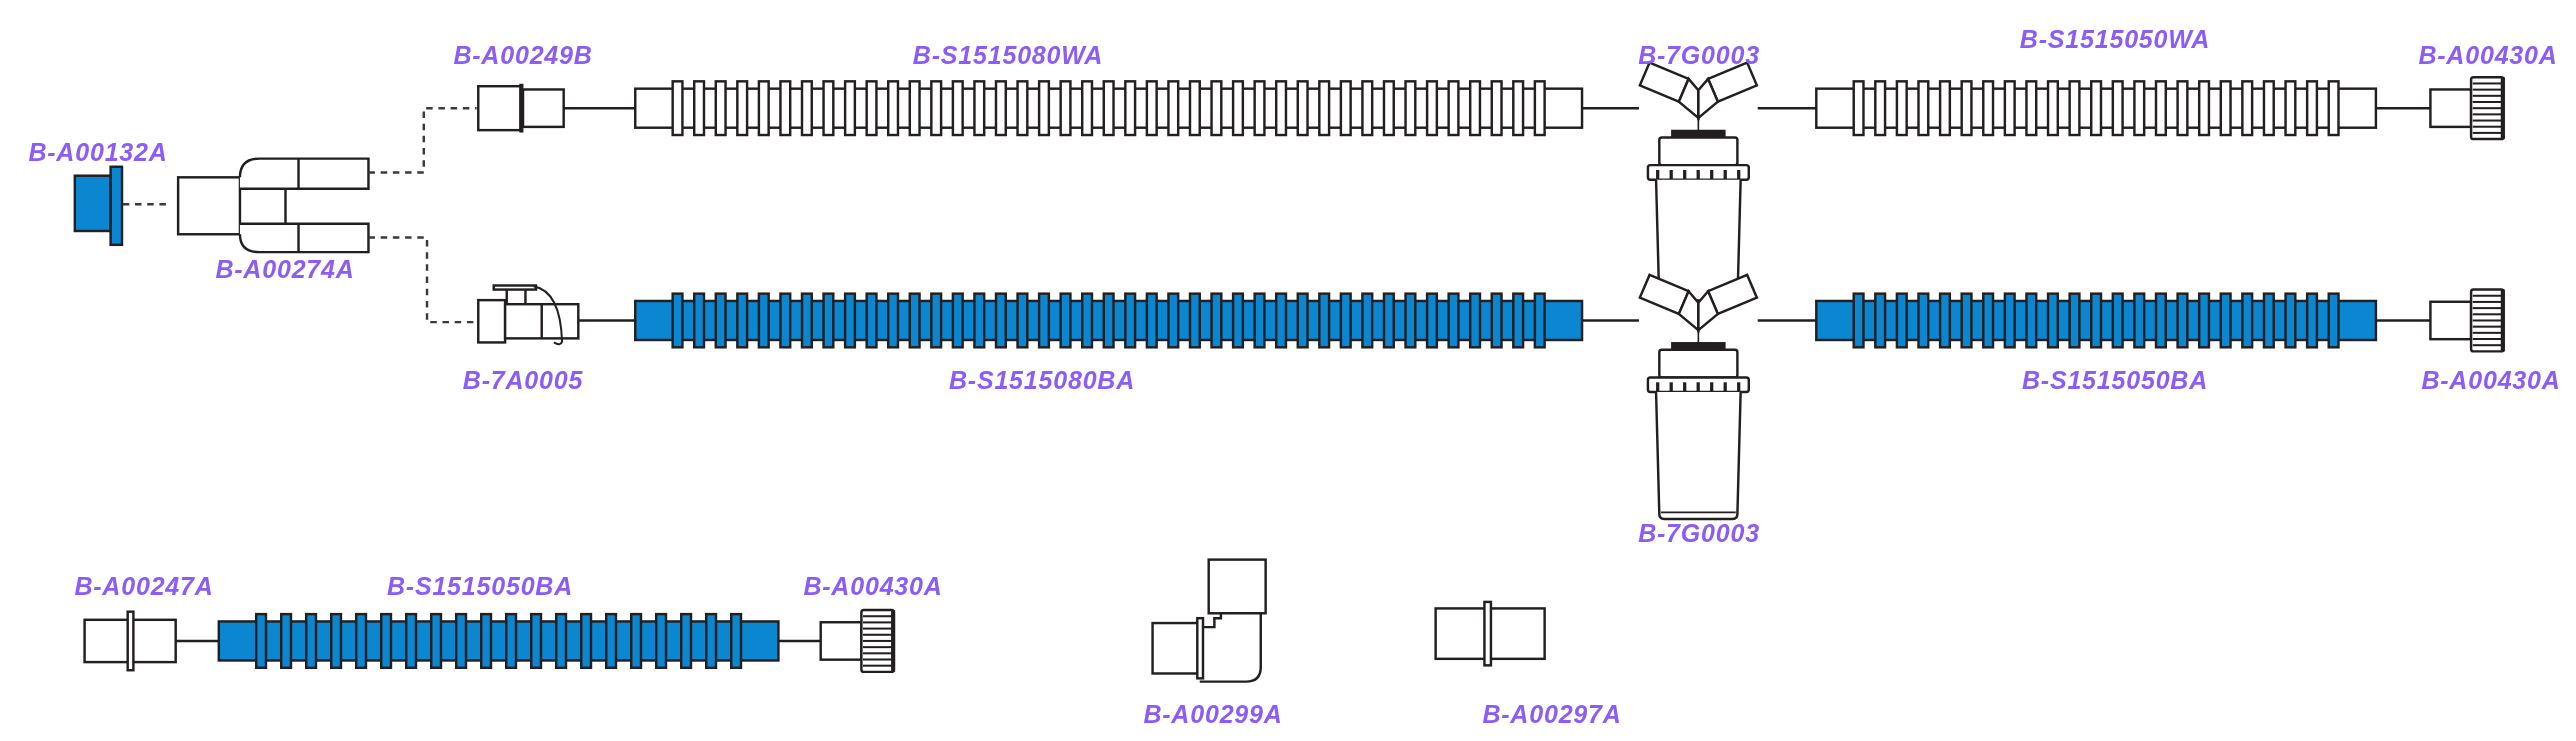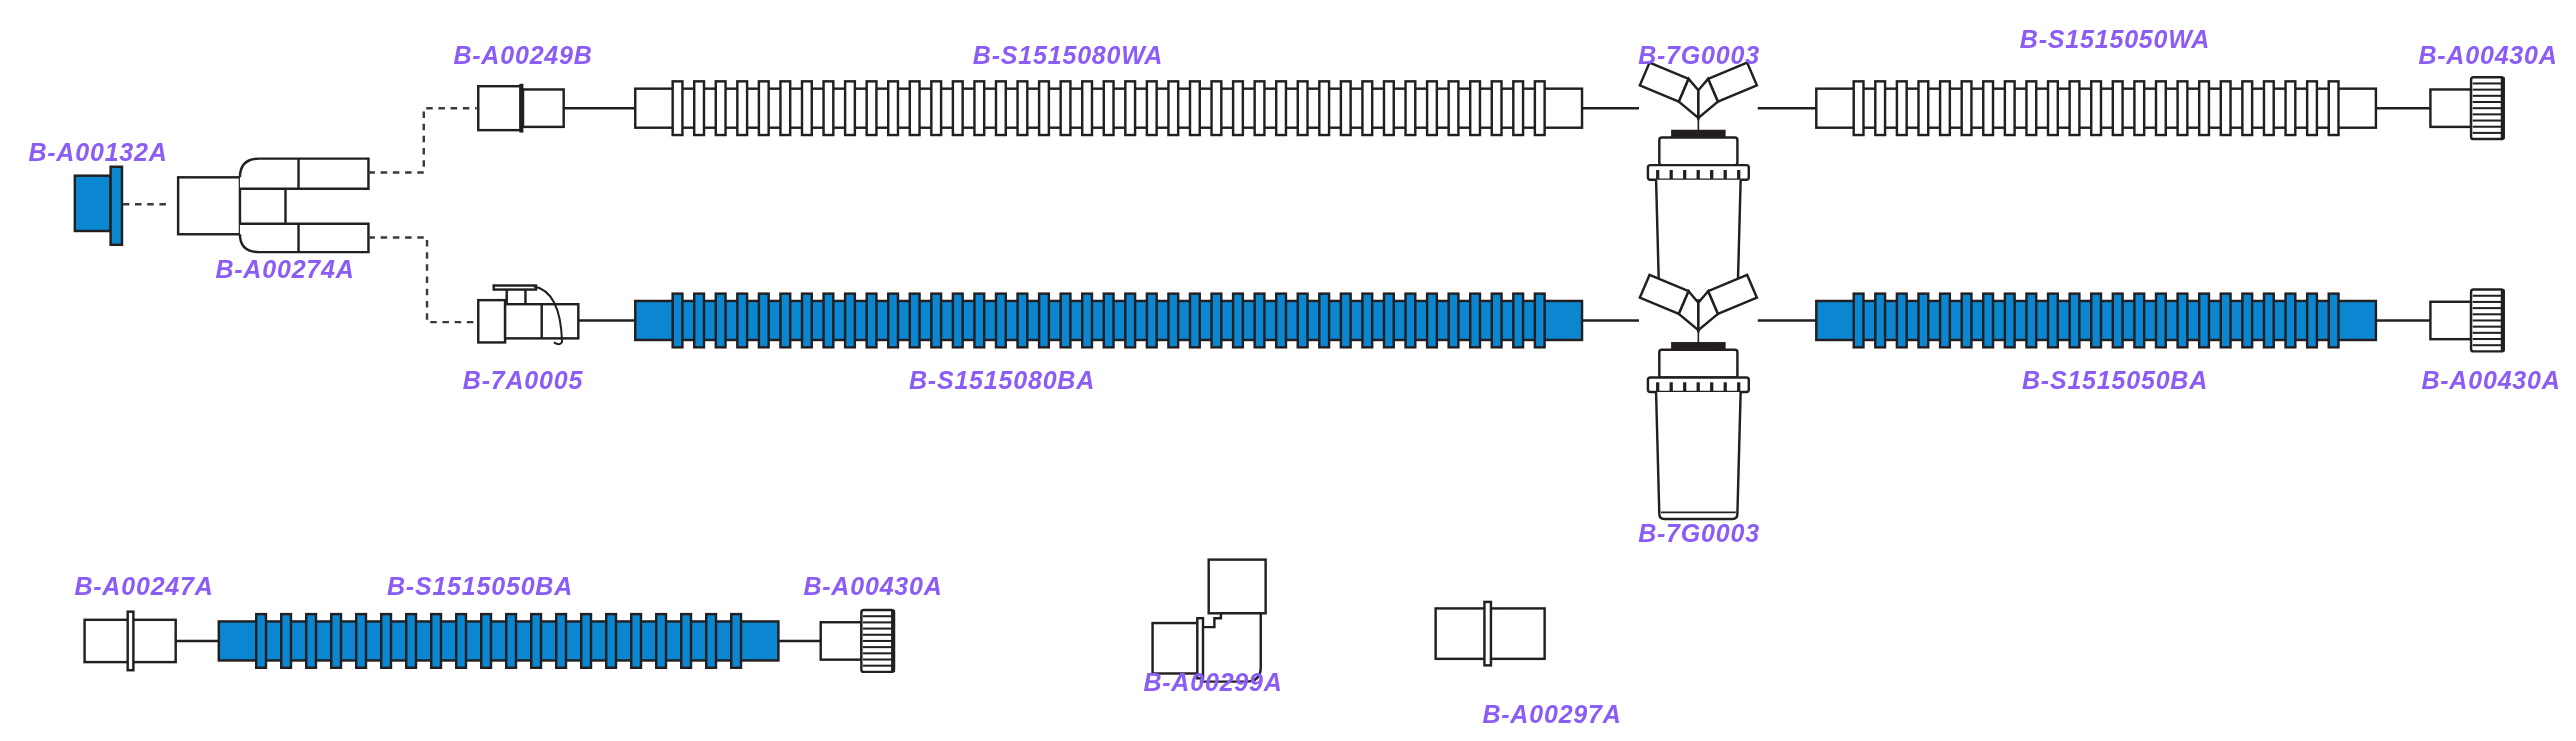--- a/index.html
+++ b/index.html
@@ -311,27 +311,27 @@
         <rect x="1764" y="748" width="64" height="62" fill="#fff" stroke="#231f20" stroke-width="3"></rect>
         <rect x="1828" y="748" width="70" height="62" fill="#fff" stroke="#231f20" stroke-width="3"></rect>
         <rect x="1824" y="740" width="8" height="78" fill="#fff" stroke="#231f20" stroke-width="3"></rect>
       </g>
     </svg>
 
   <div class="lbl" style="left:98px;top:140px">B-A00132A</div>
   <div class="lbl" style="left:285px;top:257px">B-A00274A</div>
   <div class="lbl" style="left:523px;top:43px">B-A00249B</div>
   <div class="lbl" style="left:523px;top:368px">B-7A0005</div>
-  <div class="lbl" style="left:1068px;top:43px">B-S1515080WA</div>
-  <div class="lbl" style="left:1002px;top:368px">B-S1515080BA</div>
+  <div class="lbl" style="left:1008px;top:43px">B-S1515080WA</div>
+  <div class="lbl" style="left:1042px;top:368px">B-S1515080BA</div>
   <div class="lbl" style="left:1699px;top:43px">B-7G0003</div>
   <div class="lbl" style="left:1699px;top:521px">B-7G0003</div>
   <div class="lbl" style="left:2115px;top:27px">B-S1515050WA</div>
   <div class="lbl" style="left:2115px;top:368px">B-S1515050BA</div>
   <div class="lbl" style="left:2488px;top:43px">B-A00430A</div>
   <div class="lbl" style="left:2491px;top:368px">B-A00430A</div>
   <div class="lbl" style="left:144px;top:574px">B-A00247A</div>
   <div class="lbl" style="left:480px;top:574px">B-S1515050BA</div>
   <div class="lbl" style="left:873px;top:574px">B-A00430A</div>
-  <div class="lbl" style="left:1213px;top:670px">B-A00299A</div>
+  <div class="lbl" style="left:1213px;top:702px">B-A00299A</div>
   <div class="lbl" style="left:1552px;top:702px">B-A00297A</div>
 </div>
 
 
 </body></html>

